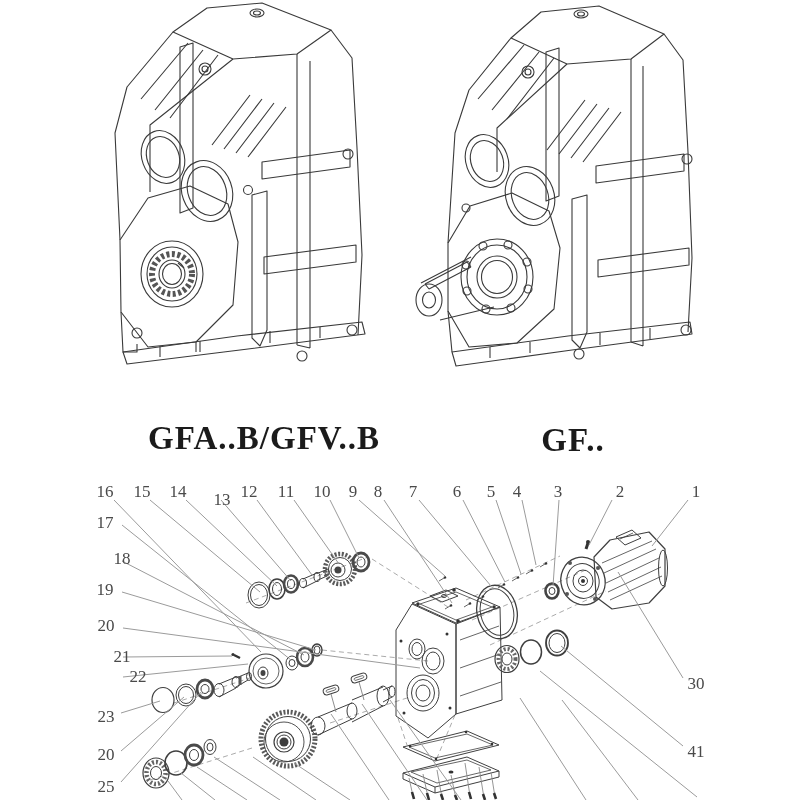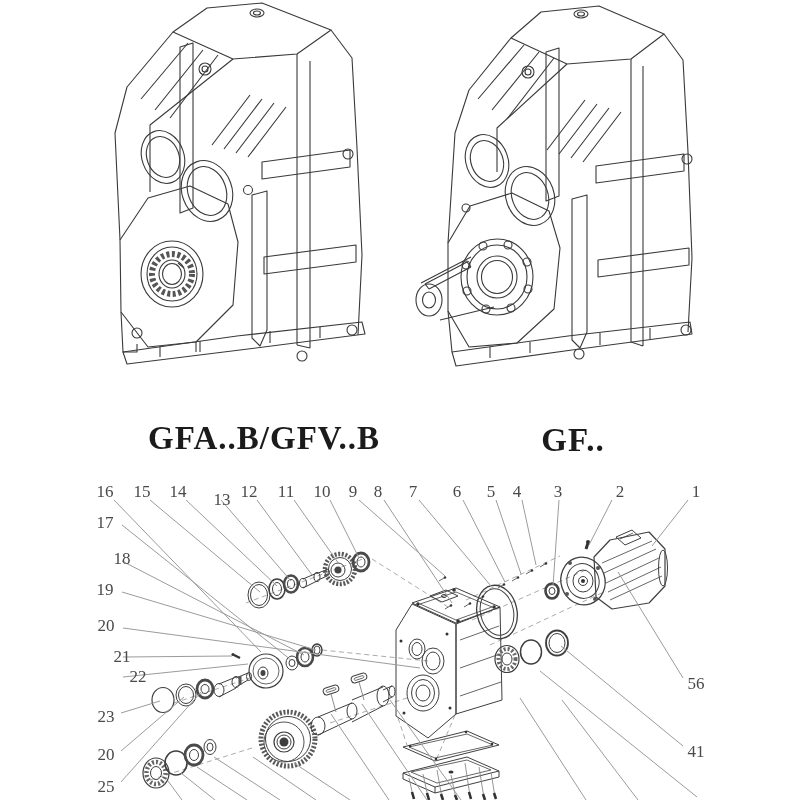--- a/index.html
+++ b/index.html
@@ -366,16 +366,16 @@
       <span class="callout" style="left: 105px; top: 522px; font-family: Liberation Serif, serif;">17</span>
       <span class="callout" style="left: 105px; top: 558px; margin-left: 17px;">18</span>
       <span class="callout" style="left: 105px; top: 589px;">19</span>
       <span class="callout" style="left: 106px; top: 625px;">20</span>
       <span class="callout" style="left: 106px; top: 656px; margin-left: 16px;">21</span>
       <span class="callout" style="left: 106px; top: 676px; margin-left: 32px;">22</span>
       <span class="callout" style="left: 106px; top: 716px;">23</span>
       <span class="callout" style="left: 106px; top: 754px;">20</span>
       <span class="callout" style="left: 106px; top: 786px;">25</span>
       <span class="callout" style="left: 696px; top: 751px; font-family: Liberation Serif, serif;">41</span>
-      <span class="callout" style="left: 696px; top: 683px;">56</span>
+      <span class="callout" style="left: 696px; top: 683px;">30</span>
     </div>
 
 </div>
 
 </body></html>

